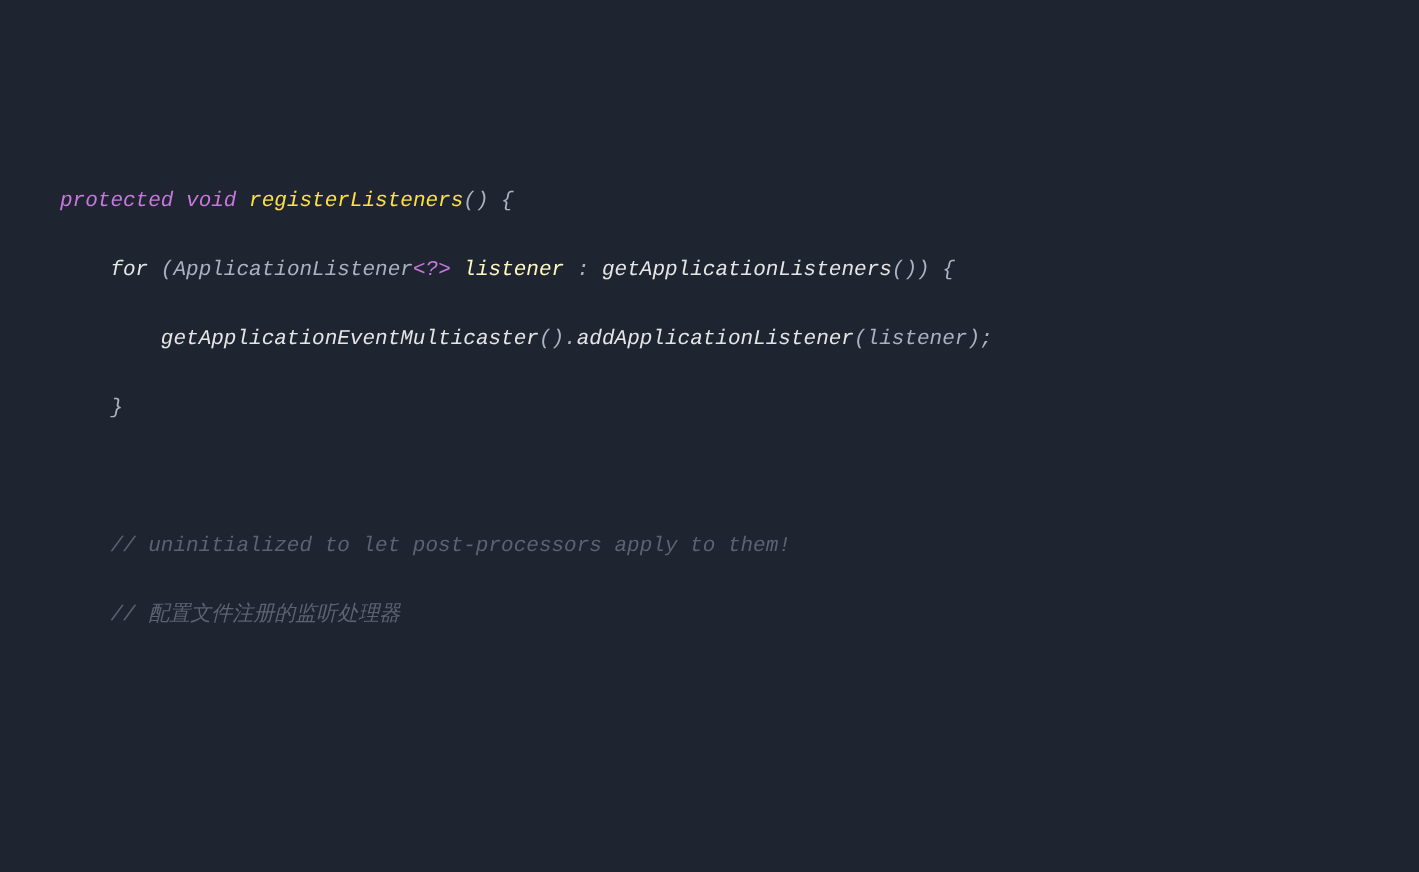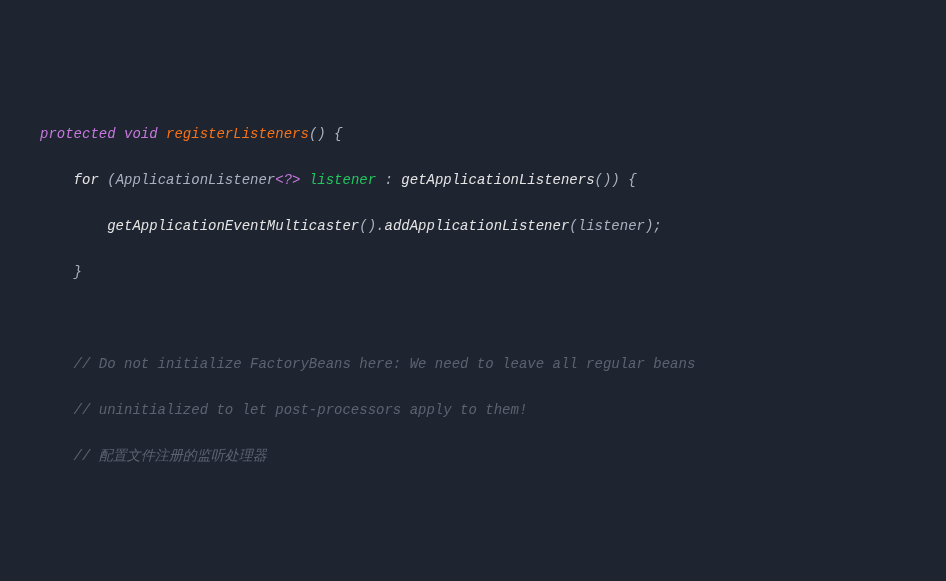--- a/index.html
+++ b/index.html
@@ -13,40 +13,39 @@
     width: 946px;
     height: 581px;
     overflow: hidden;
     white-space: pre;
     font-style: italic;
   }
   .line { padding-left: 40px; }
   .kw-protected { color: #c678dd; font-style: italic; margin-top: 39px; }
   .kw-void { color: #c678dd; font-style: italic; }
   .kw-for { color: #e5e5e5; font-style: italic; }
-  .fn-name { color: #f97316; font-style: italic; }
+  .fn-name { color: #fde047; font-style: italic; }
   .fn-call { color: #e5e5e5; font-style: italic; }
   .comment { color: #5c6370; font-style: italic; }
   .type { color: #abb2bf; }
   .generic { color: #c678dd; font-style: italic; }
   .punct { color: #abb2bf; }
-  .var { color: #22c55e; }
+  .var { color: #fef9c3; }
 </style>
 </head>
 <body>
 
 
 
 <div>
 <div class="line"><span class="kw-protected">protected</span> <span class="kw-void">void</span> <span class="fn-name">registerListeners</span><span class="punct">() {</span></div>
 <div class="line">    <span class="kw-for">for</span><span class="punct"> (</span><span class="type">ApplicationListener</span><span class="generic">&lt;?&gt;</span><span class="var"> listener </span><span class="punct">:</span><span class="fn-call"> getApplicationListeners</span><span class="punct">()) {</span></div>
 <div class="line">        <span class="fn-call">getApplicationEventMulticaster</span><span class="punct">().</span><span class="fn-call">addApplicationListener</span><span class="punct">(listener);</span></div>
 <div class="line punct">    }</div>
 <div class="line"> </div>
-<div class="line comment">    // Do not initialize FactoryBeans here: We need to leave all regular beans</div>
 <div class="line comment">    // uninitialized to let post-processors apply to them!</div>
 <div class="line comment">    // 配置文件注册的监听处理器</div>
 
 
 
 
 
 
 
 

